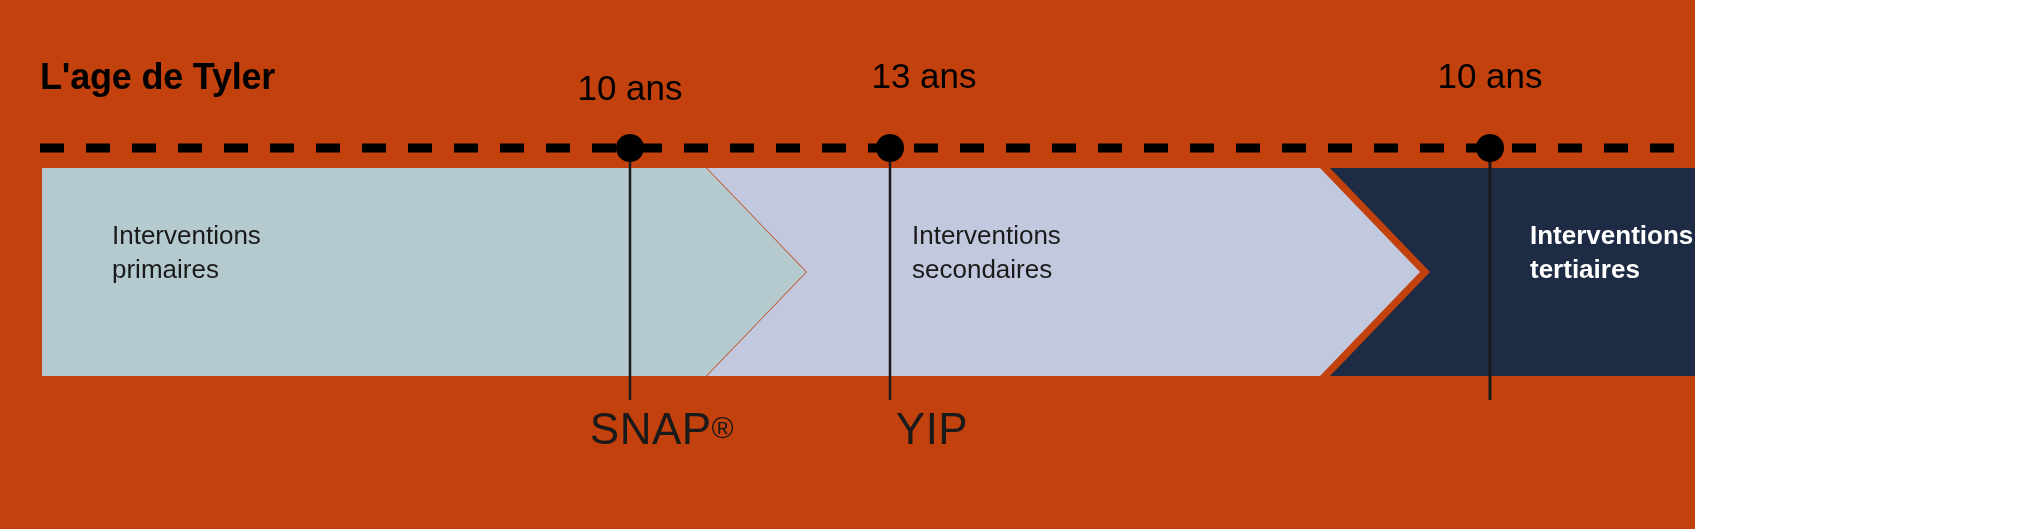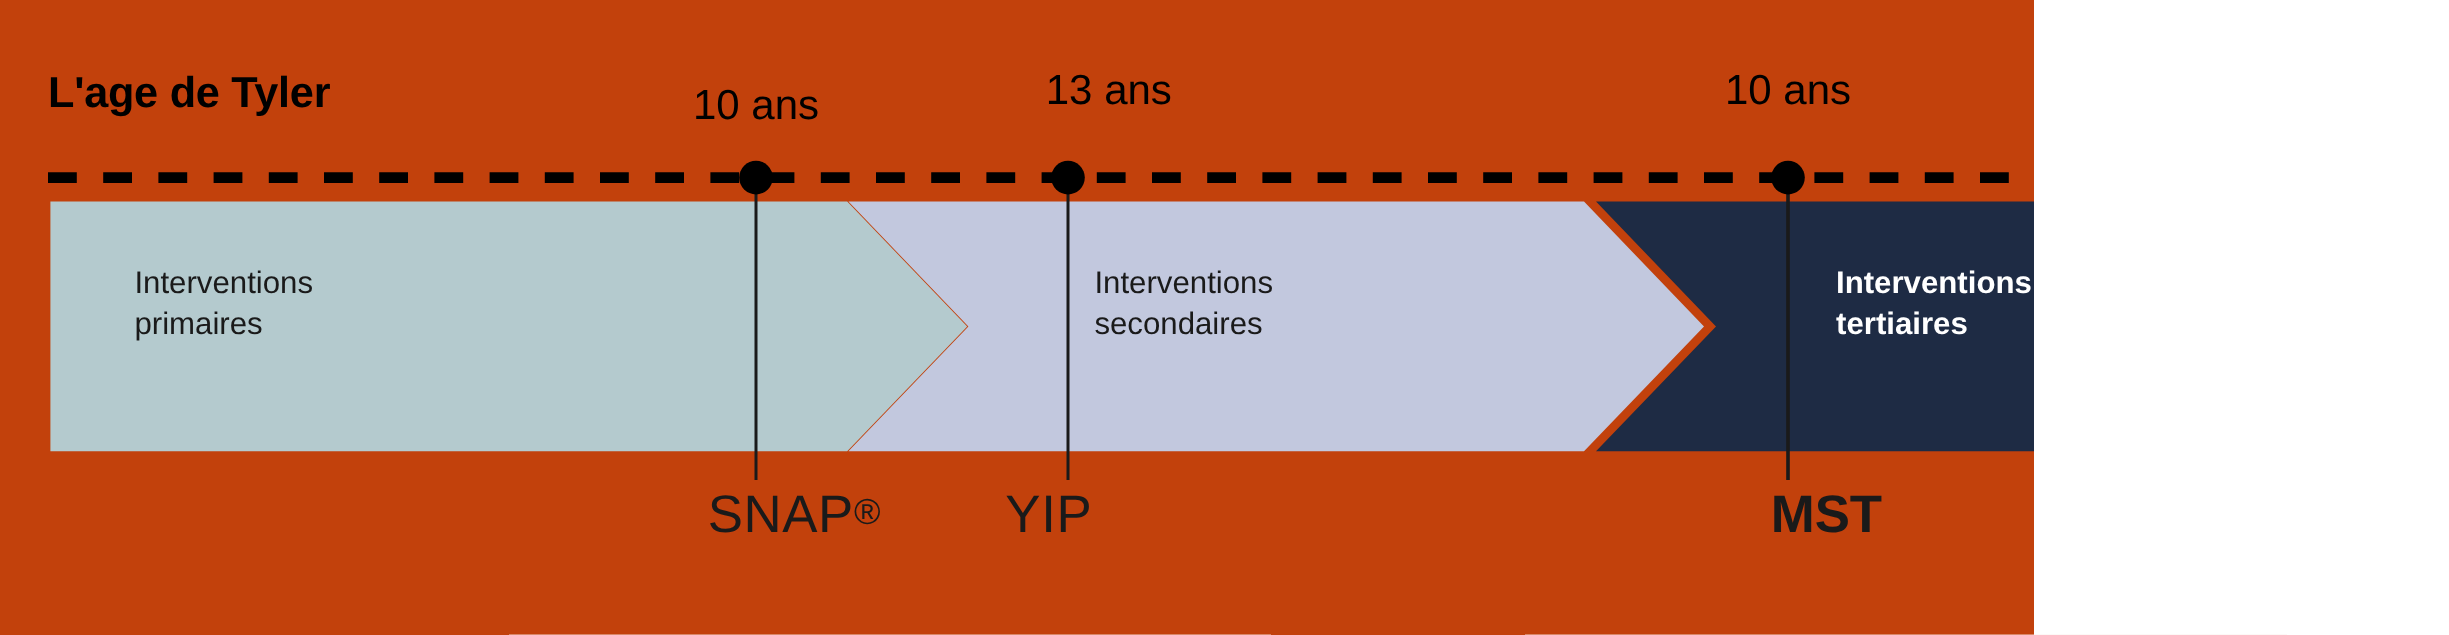--- a/index.html
+++ b/index.html
@@ -122,17 +122,16 @@
 primaires</div>
 
   <div class="band-label" style="left:912px; top:218px;">Interventions
 secondaires</div>
 
   <div class="band-label on-dark" style="left:1530px; top:218px;">Interventions
 tertiaires</div>
 
   <div class="prog-label thin" style="left:630px;"><span>SNAP</span><span class="reg-mark">®</span></div>
 
-  <div class="prog-label thin" style="left:842px;">YIP</div>
+  <div class="prog-label thin" style="left:900px;">YIP</div>
 
-  <div class="prog-label bold" style="left:1490px;">MST</div>
 
 </div>
 
 </body></html>

